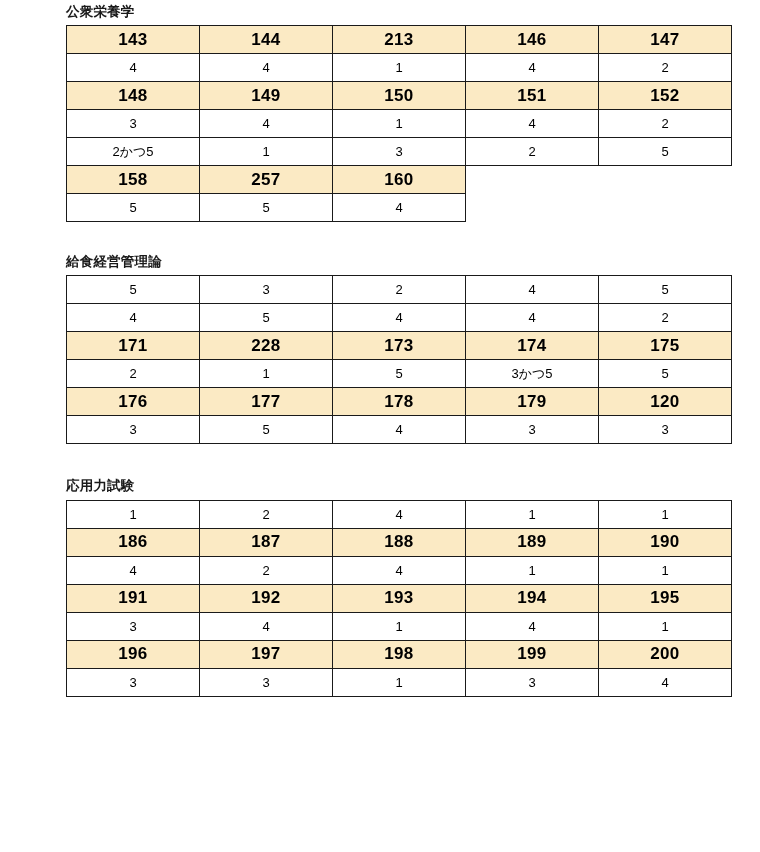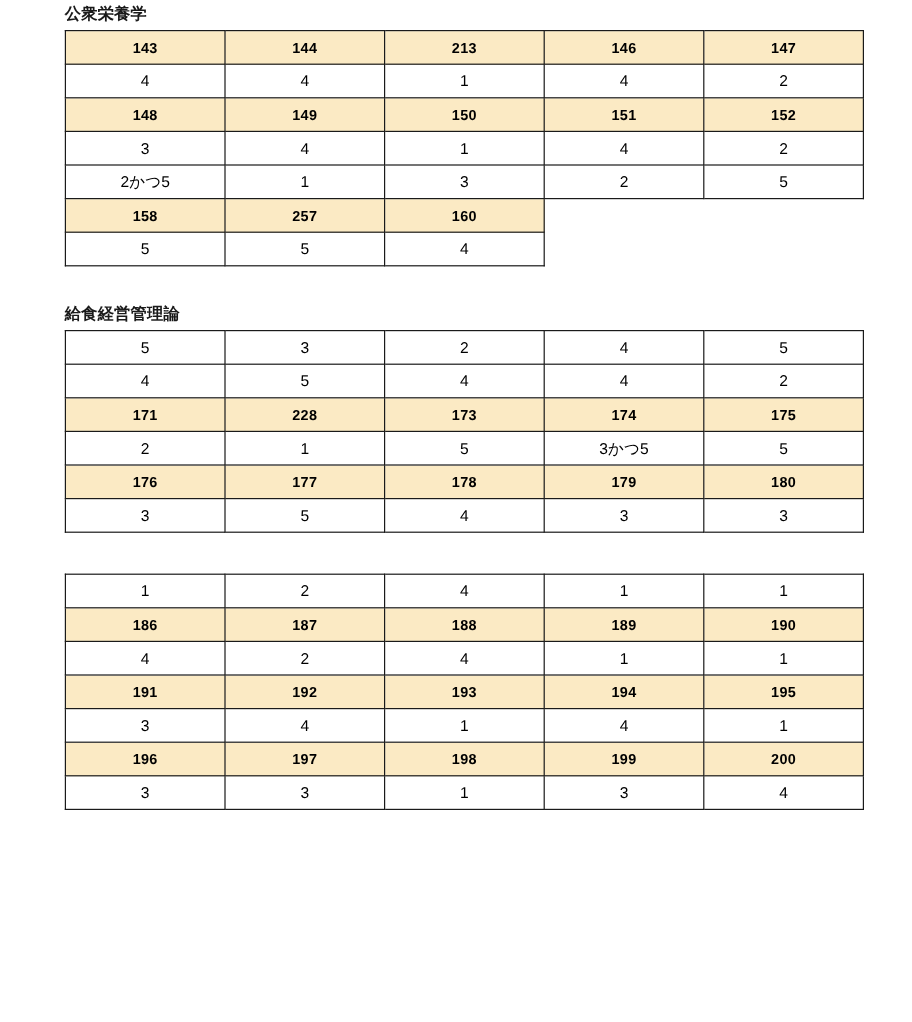--- a/index.html
+++ b/index.html
@@ -12,21 +12,21 @@
     height: 852px;
     font-family: "Liberation Sans", "DejaVu Sans", sans-serif;
     color: #000000;
     overflow: hidden;
   }
   .page {
     position: relative;
     width: 760px;
     height: 852px;
     box-sizing: border-box;
-    padding: 0 0 0 0;
+    padding: 0 0 0 12px;
   }
   .section {
     margin: 0 0 0 0;
   }
   .section-title {
     font-size: 13.5px;
     font-weight: bold;
     color: #1a1a1a;
     letter-spacing: 0.2px;
     margin: 0 0 5px 54px;
@@ -44,21 +44,21 @@
     height: 27px;
     text-align: center;
     vertical-align: middle;
     font-size: 13px;
     padding: 0;
     background: #ffffff;
   }
   .answer-table td.qno {
     background: #fbeac4;
     font-weight: bold;
-    font-size: 12px;
+    font-size: 17px;
     letter-spacing: 0.3px;
     margin-left: 32px;
   }
   .answer-table td.ans {
     background: #ffffff;
     font-weight: normal;
     font-size: 13px;
   }
   .answer-table td.blank {
     border: none;
@@ -161,34 +161,35 @@
               <td class="ans">1</td>
               <td class="ans">5</td>
               <td class="ans">3かつ5</td>
               <td class="ans">5</td>
             </tr>
             <tr>
               <td class="qno">176</td>
               <td class="qno">177</td>
               <td class="qno">178</td>
               <td class="qno">179</td>
-              <td class="qno">180</td>
+              <td class="qno">120</td>
             </tr>
             <tr>
               <td class="ans">3</td>
               <td class="ans">5</td>
               <td class="ans">4</td>
               <td class="ans">3</td>
               <td class="ans">3</td>
             </tr>
           </tbody>
         </table>
       </div>
       <div class="gap-2"></div>
       <div class="section">
+        <div class="section-title">応用力試験</div>
         <table class="answer-table">
           <tbody>
             <tr>
               <td class="ans">1</td>
               <td class="ans">2</td>
               <td class="ans">4</td>
               <td class="ans">1</td>
               <td class="ans">1</td>
             </tr>
             <tr>

